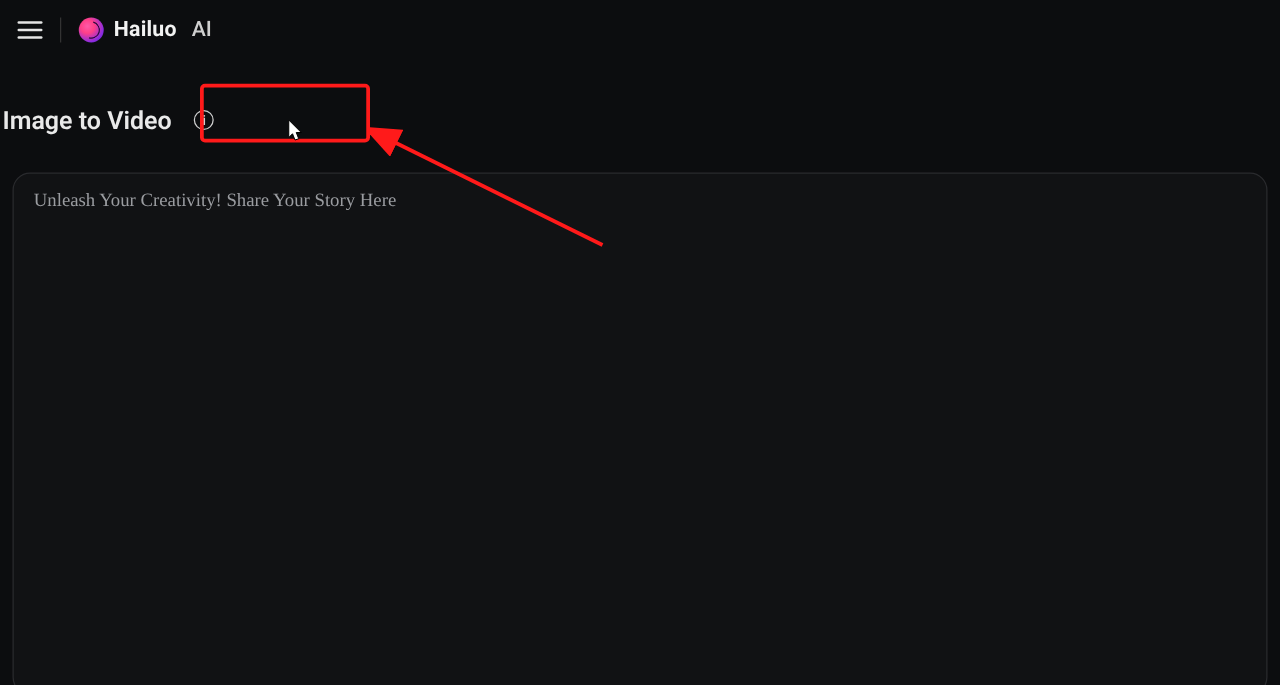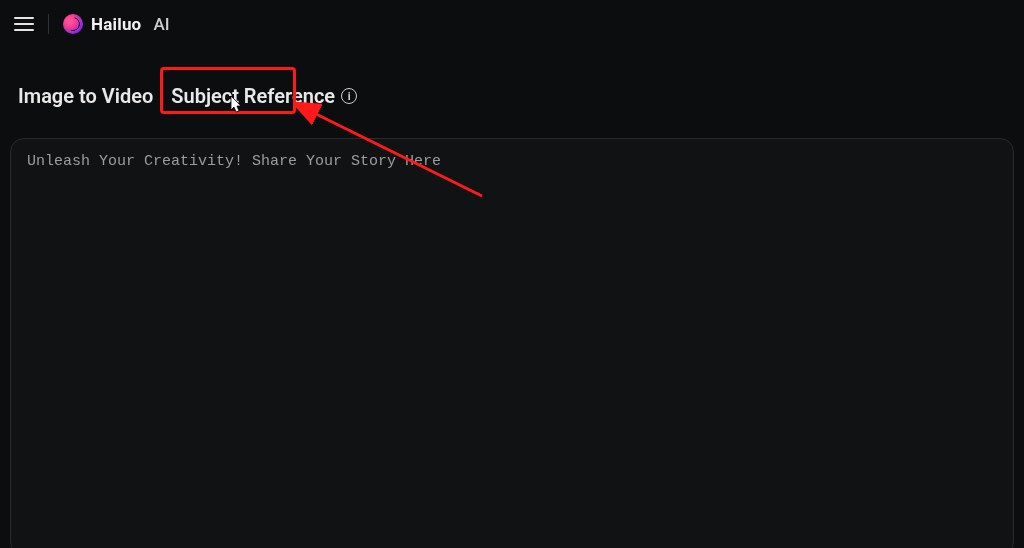--- a/index.html
+++ b/index.html
@@ -60,21 +60,21 @@
       border: 1.5px solid #2a0a3d;
       border-top-color: transparent;
       border-left-color: transparent;
       transform: rotate(-30deg);
     }
     .brand-name { font-weight: 700; font-size: 17px; color: #f2f2f2; letter-spacing: 0.2px; }
     .brand-sub { font-weight: 500; font-size: 17px; color: #cfcfcf; margin-left: 4px; }
     .tabs {
       display: flex;
       gap: 18px;
-      padding: 0 18px;
+      padding: 0 2px;
       margin-top: 24px;
       height: 48px;
     }
     .tab {
       font-size: 20px;
       font-weight: 600;
       color: #e9e9e9;
       cursor: pointer;
       display: flex;
       align-items: center;
@@ -122,21 +122,21 @@
     }
     .prompt-area {
       width: 100%;
       height: 100%;
       background: transparent;
       border: none;
       outline: none;
       resize: none;
       font-size: 15px;
       color: #fef9c3;
-      font-family: Liberation Mono, monospace;
+      font-family: Liberation Serif, serif;
     }
     .prompt-area::placeholder { color: #9a9ca0; }
     .cursor-pointer {
       position: absolute;
       left: 225px;
       top: 94px;
       pointer-events: none;
     }
   </style>
 </head>
@@ -154,21 +154,20 @@
     <span class="brand-name">Hailuo</span>
     <span class="brand-sub">AI</span>
   </div>
 </div>
 
 <div class="tabs">
   <div class="tab">
     <span>Image to Video</span>
   </div>
   <div class="tab">
-    <span>Subject Reference</span>
     <span class="info-icon">i</span>
   </div>
 </div>
 
 <div class="editor-wrap">
   <textarea class="prompt-area" placeholder="Unleash Your Creativity! Share Your Story Here" style=""></textarea>
 </div>
 
 <div class="highlight-box"></div>
 

